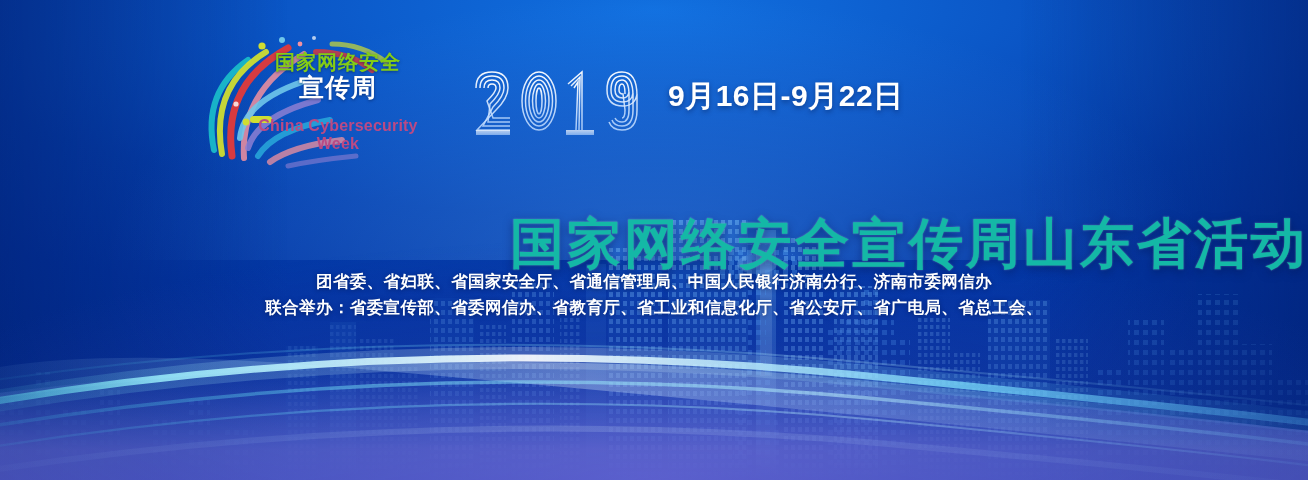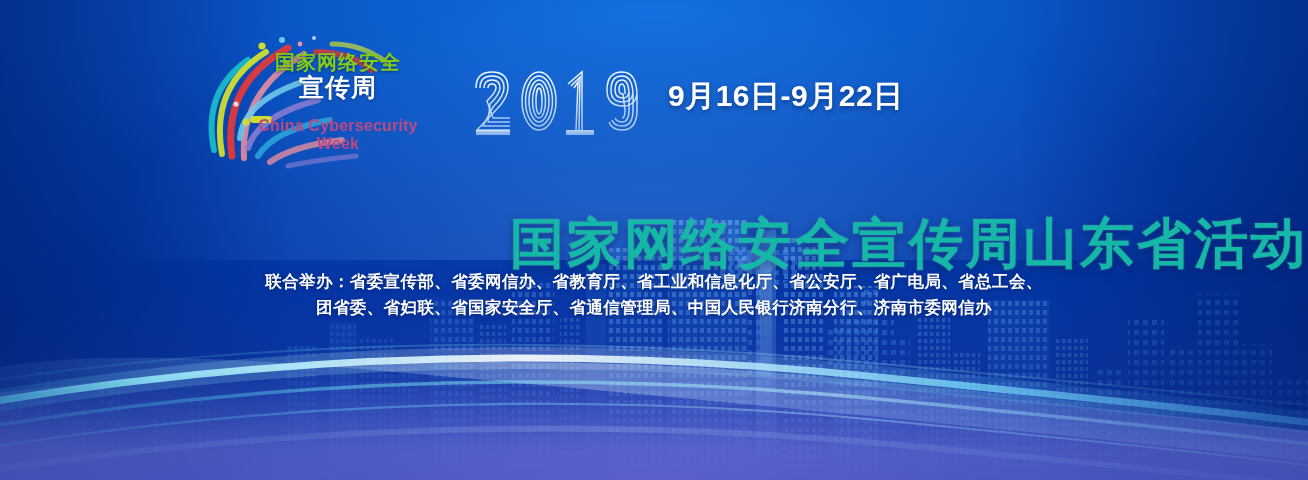--- a/index.html
+++ b/index.html
@@ -280,17 +280,17 @@
       </g>
     </svg>
   </div>
 
   <div class="date">9月16日-9月22日</div>
 
 
   <div class="title">国家网络安全宣传周山东省活动</div>
 
   <div class="orgs">
+    <div class="org-line">团省委、省妇联、省国家安全厅、省通信管理局、中国人民银行济南分行、济南市委网信办</div>
     <div class="org-line">联合举办：省委宣传部、省委网信办、省教育厅、省工业和信息化厅、省公安厅、省广电局、省总工会、</div>
-    <div class="org-line">团省委、省妇联、省国家安全厅、省通信管理局、中国人民银行济南分行、济南市委网信办</div>
   </div>
 
 </div>
 
 </body></html>

